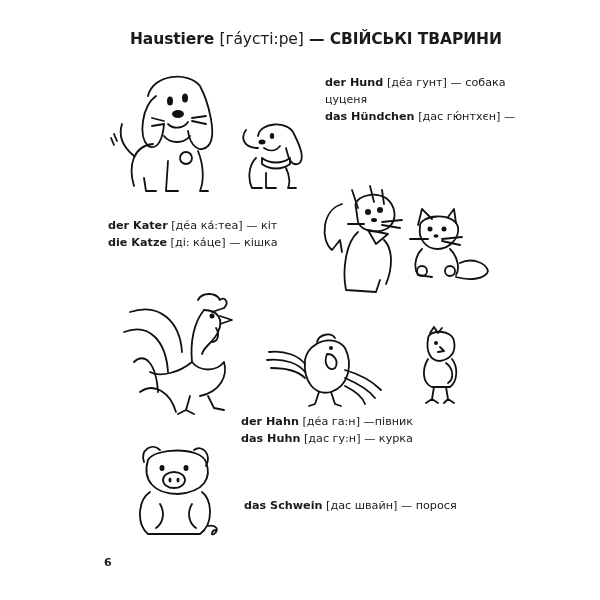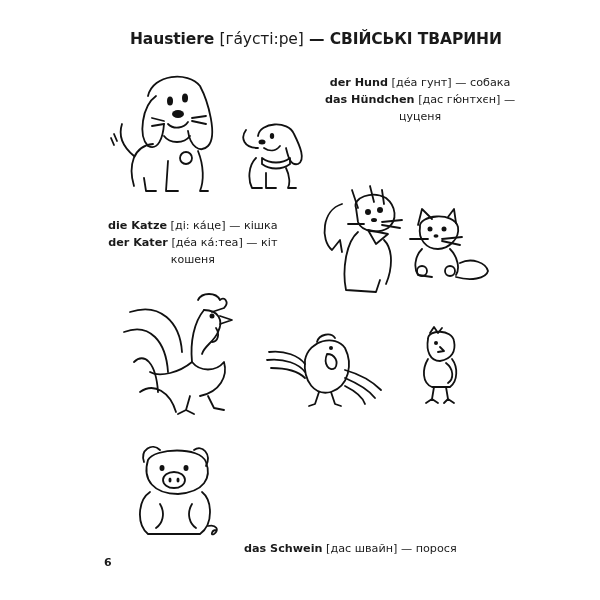--- a/index.html
+++ b/index.html
@@ -1,21 +1,21 @@
 <!DOCTYPE html>
 <html><head>
   <meta charset="utf-8">
   <style>
     html, body { margin: 0; padding: 0; }
     body { width: 600px; height: 600px; background: #ffffff; position: relative; overflow: hidden;
            font-family: "DejaVu Sans", sans-serif; color: #1a1a1a; }
     .page { position: absolute; left: 0; top: 0; width: 600px; height: 600px; }
     .title { position: absolute; left: 130px; top: 30px; width: 360px; font-size: 15.5px; font-weight: bold; white-space: nowrap; letter-spacing: -0.1px; }
     .title .tr { font-weight: normal; }
-    .vocab { position: absolute; font-size: 11.2px; line-height: 17px; white-space: nowrap; text-align: center; }
+    .vocab { position: absolute; font-size: 11.2px; line-height: 17px; white-space: nowrap; }
     .vocab .de { font-weight: bold; }
     .vocab .tr { font-weight: normal; }
     .art { position: absolute; }
     .page-num { position: absolute; left: 104px; top: 556px; font-size: 11px; font-weight: bold; }
     svg .ln { fill: none; stroke: #111; stroke-width: 1.8; stroke-linecap: round; stroke-linejoin: round; }
     svg .fl { fill: #111; }
     svg .wh { fill: #fff; stroke: #111; stroke-width: 1.8; }
   </style>
 </head>
 <body>
@@ -51,26 +51,26 @@
     <path class="ln" d="M22 30 C8 30, 4 20, 10 12"></path>
     <path class="ln" d="M20 40 C12 48, 12 62, 16 70 L26 70 M30 55 L30 70 L40 70 M50 50 C54 58, 54 66, 52 70 L60 70"></path>
   </svg>
 
   <div class="vocab" style="left:325px;top:74px">
     <div>
       <span class="de">der Hund</span>
       <span class="tr">[дéа гунт]</span>
       <span class="tr">— собака</span>
     </div>
+    <div style="font-size:11px">цуценя</div>
     <div>
       <span class="de">das Hündchen</span>
       <span class="tr">[дас гю́нтхєн]</span>
       <span class="tr">—</span>
     </div>
-    <div style="font-size:11px">цуценя</div>
   </div>
 
   <svg class="art" style="left:312px;top:180px" width="100" height="120" viewBox="0 0 100 120">
     <path class="ln" d="M40 10 L46 28 M58 6 L62 22 M70 10 L72 24"></path>
     <path class="ln" d="M44 28 C40 18, 60 10, 74 18 C84 26, 86 40, 76 48 C66 54, 50 52, 46 42 Z"></path>
     <circle class="fl" cx="56" cy="32" r="3"></circle>
     <circle class="fl" cx="68" cy="30" r="3"></circle>
     <ellipse class="fl" cx="62" cy="40" rx="3" ry="2"></ellipse>
     <path class="ln" d="M70 42 L90 40 M70 45 L88 48 M52 44 L36 44"></path>
     <path class="ln" d="M56 50 L64 64 L76 54 Z"></path>
@@ -85,30 +85,29 @@
     <circle class="fl" cx="36" cy="24" r="2.5"></circle>
     <ellipse class="fl" cx="28" cy="31" rx="2.5" ry="1.8"></ellipse>
     <path class="ln" d="M34 34 L54 32 M34 36 L52 40 M20 34 L2 34"></path>
     <path class="ln" d="M14 44 C6 52, 6 64, 10 70 L24 72 M42 44 C50 52, 52 64, 48 70 M52 58 C64 52, 78 58, 80 66 C78 74, 62 76, 48 72"></path>
     <circle class="ln" cx="14" cy="66" r="5"></circle>
     <circle class="ln" cx="42" cy="66" r="5"></circle>
   </svg>
 
   <div class="vocab" style="left:108px;top:217px">
     <div>
+      <span class="de">der Kater</span>
+      <span class="tr">[дéа кá:теа]</span>
+      <span class="tr">— кіт</span>
+    </div>
+    <div>
       <span class="de">die Katze</span>
       <span class="tr">[ді: кáце]</span>
       <span class="tr">— кішка</span>
     </div>
-    <div>
-      <span class="de">der Kater</span>
-      <span class="tr">[дéа кá:теа]</span>
-      <span class="tr">— кіт</span>
-    </div>
-    <div style="font-size:11px">кошеня</div>
   </div>
 
   <svg class="art" style="left:120px;top:292px" width="120" height="125" viewBox="0 0 120 125">
     <path class="ln" d="M78 8 C82 0, 96 0, 100 8 C104 4, 110 10, 104 16 L92 20"></path>
     <path class="ln" d="M84 18 C98 18, 104 28, 98 40 C94 50, 84 54, 82 62"></path>
     <circle class="fl" cx="92" cy="24" r="2.5"></circle>
     <path class="ln" d="M100 24 L112 28 L100 32"></path>
     <path class="ln" d="M96 36 C100 42, 98 50, 92 50"></path>
     <path class="ln" d="M84 18 C74 30, 70 50, 72 70 C60 80, 40 86, 30 80"></path>
     <path class="ln" d="M10 20 C40 10, 60 30, 62 60 M4 40 C30 30, 46 50, 48 80 M14 70 C24 60, 36 70, 38 100 M20 100 C34 90, 50 100, 56 120"></path>
@@ -130,36 +129,46 @@
     <path class="ln" d="M12 8 L16 2 L20 8 L24 3"></path>
     <path class="ln" d="M10 14 C10 4, 34 4, 36 16 C38 26, 34 34, 22 36 C12 36, 8 26, 10 14 Z"></path>
     <circle class="fl" cx="18" cy="18" r="2"></circle>
     <path class="ln" d="M22 22 L26 26 L20 27"></path>
     <path class="ln" d="M10 34 C4 44, 4 58, 14 62 L32 62 C40 56, 40 42, 34 34"></path>
     <path class="ln" d="M28 38 C36 44, 36 54, 30 58"></path>
     <path class="ln" d="M16 62 L14 74 L8 78 M14 74 L20 78 M28 62 L30 74 L36 78 M30 74 L26 78"></path>
   </svg>
 
   <div class="vocab" style="left:241px;top:413px">
+    <div>
+      <span class="de">der Hahn</span>
+      <span class="tr">[дéа га:н]</span>
+      <span class="tr">—півник</span>
+    </div>
+    <div>
+      <span class="de">das Huhn</span>
+      <span class="tr">[дас гу:н]</span>
+      <span class="tr">— курка</span>
+    </div>
   </div>
 
   <svg class="art" style="left:130px;top:440px" width="100" height="100" viewBox="0 0 100 100">
     <path class="ln" d="M14 22 C10 10, 22 2, 30 10 M64 10 C72 4, 82 14, 76 26"></path>
     <path class="ln" d="M18 20 C24 8, 70 6, 76 22 C82 38, 74 52, 48 54 C24 54, 12 40, 18 20 Z"></path>
     <ellipse class="fl" cx="32" cy="28" rx="2.5" ry="3"></ellipse>
     <ellipse class="fl" cx="56" cy="28" rx="2.5" ry="3"></ellipse>
     <ellipse class="wh" cx="44" cy="40" rx="11" ry="8"></ellipse>
     <ellipse class="fl" cx="40" cy="40" rx="1.5" ry="2.5"></ellipse>
     <ellipse class="fl" cx="48" cy="40" rx="1.5" ry="2.5"></ellipse>
     <path class="ln" d="M20 52 C8 60, 6 84, 18 94 L70 94 C84 84, 82 60, 72 52"></path>
     <path class="ln" d="M30 64 C36 74, 32 84, 26 88 M62 64 C56 74, 60 84, 66 88"></path>
     <path class="ln" d="M78 86 C86 84, 90 90, 84 94 C80 96, 82 90, 86 90"></path>
   </svg>
 
-  <div class="vocab" style="left:244px;top:540px">
+  <div class="vocab" style="left:244px;top:497px">
     <div>
       <span class="de">das Schwein</span>
       <span class="tr">[дас швайн]</span>
       <span class="tr">— порося</span>
     </div>
   </div>
 
   <div class="page-num">6</div>
 </div>
 

